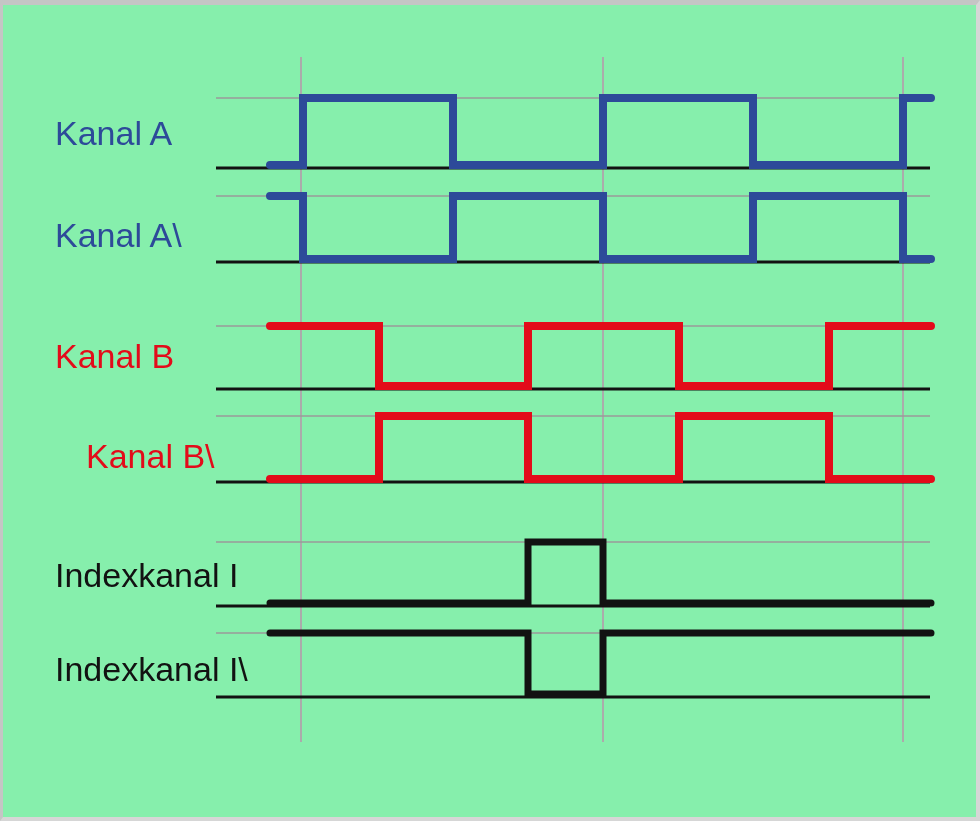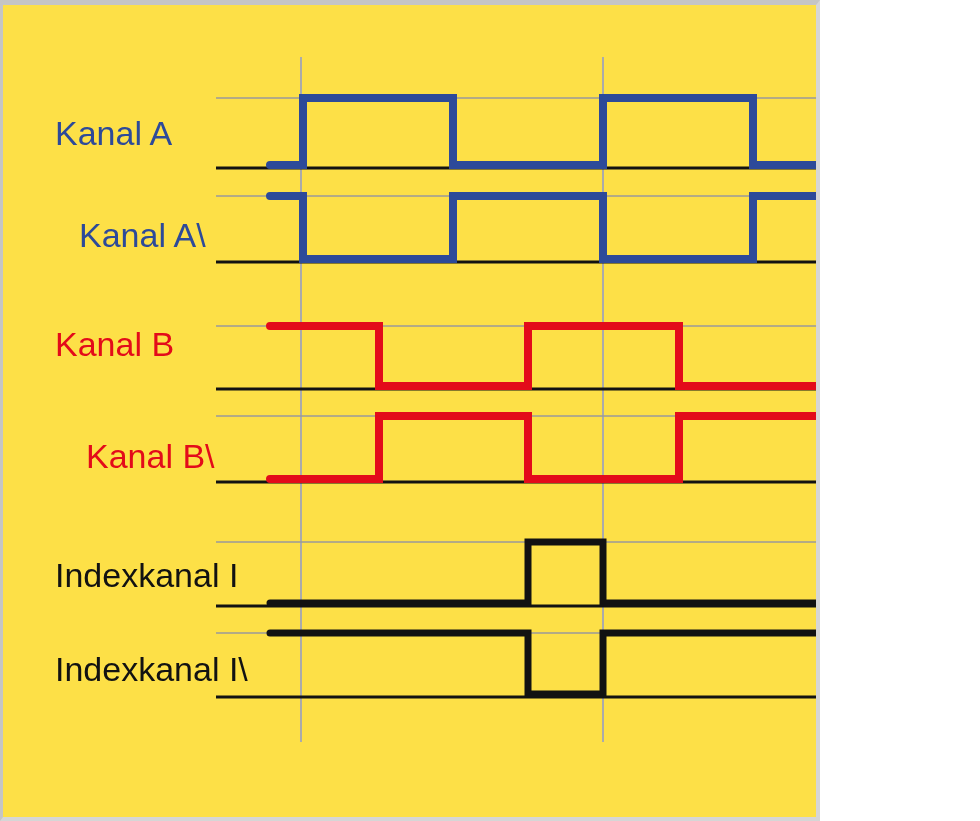--- a/index.html
+++ b/index.html
@@ -3,24 +3,24 @@
 <meta charset="utf-8">
 <style>
   html, body {
     margin: 0;
     padding: 0;
     background: #ffffff;
     font-family: "Liberation Sans", sans-serif;
   }
   .frame {
     position: relative;
-    width: 820px;
+    width: 980px;
     height: 821px;
     box-sizing: border-box;
-    background: #fde047;
+    background: #86efac;
     border-style: solid;
     border-width: 5px 4px 4px 3px;
     border-color: #c5c5c5 #d6d6d6 #d6d6d6 #c5c5c5;
     overflow: hidden;
   }
   .wave-svg {
     position: absolute;
     left: 0;
     top: 0;
     width: 973px;
@@ -58,18 +58,18 @@
       <line x1="213" y1="692" x2="927" y2="692" stroke="#121212" stroke-width="3"></line>
       <polyline points="267,160 300,160 300,93 450,93 450,160 600,160 600,93 750,93 750,160 900,160 900,93 928,93" fill="none" stroke="#2d4a99" stroke-width="8" stroke-linecap="round" stroke-linejoin="miter"></polyline>
       <polyline points="267,191 300,191 300,254 450,254 450,191 600,191 600,254 750,254 750,191 900,191 900,254 928,254" fill="none" stroke="#2d4a99" stroke-width="8" stroke-linecap="round" stroke-linejoin="miter"></polyline>
       <polyline points="267,321 376,321 376,381 525,381 525,321 676,321 676,381 826,381 826,321 928,321" fill="none" stroke="#e30b1a" stroke-width="8" stroke-linecap="round" stroke-linejoin="miter"></polyline>
       <polyline points="267,474 376,474 376,411 525,411 525,474 676,474 676,411 826,411 826,474 928,474" fill="none" stroke="#e30b1a" stroke-width="8" stroke-linecap="round" stroke-linejoin="miter"></polyline>
       <polyline points="267,598 525,598 525,537 600,537 600,598 928,598" fill="none" stroke="#121212" stroke-width="7" stroke-linecap="round" stroke-linejoin="miter"></polyline>
       <polyline points="267,628 525,628 525,689 600,689 600,628 928,628" fill="none" stroke="#121212" stroke-width="7" stroke-linecap="round" stroke-linejoin="miter"></polyline>
     </svg>
 
   <div class="ch-label" style="left: 52px; top: 111px; color: rgb(45, 74, 153);">Kanal A</div>
-  <div class="ch-label" style="left: 52px; top: 213px; color: rgb(45, 74, 153); margin-left: 24px;">Kanal A\</div>
-  <div class="ch-label" style="left: 52px; top: 322px; color: rgb(227, 11, 26); text-align: right;">Kanal B</div>
+  <div class="ch-label" style="left: 52px; top: 213px; color: rgb(45, 74, 153);">Kanal A\</div>
+  <div class="ch-label" style="left: 52px; top: 334px; color: rgb(227, 11, 26); text-align: right;">Kanal B</div>
   <div class="ch-label" style="left: 52px; top: 434px; color: rgb(227, 11, 26); margin-left: 31px;">Kanal B\</div>
   <div class="ch-label" style="left: 52px; top: 553px; color: rgb(18, 18, 18);">Indexkanal I</div>
   <div class="ch-label" style="left: 52px; top: 647px; color: rgb(18, 18, 18);">Indexkanal I\</div>
 </div>
 
 </body></html>

